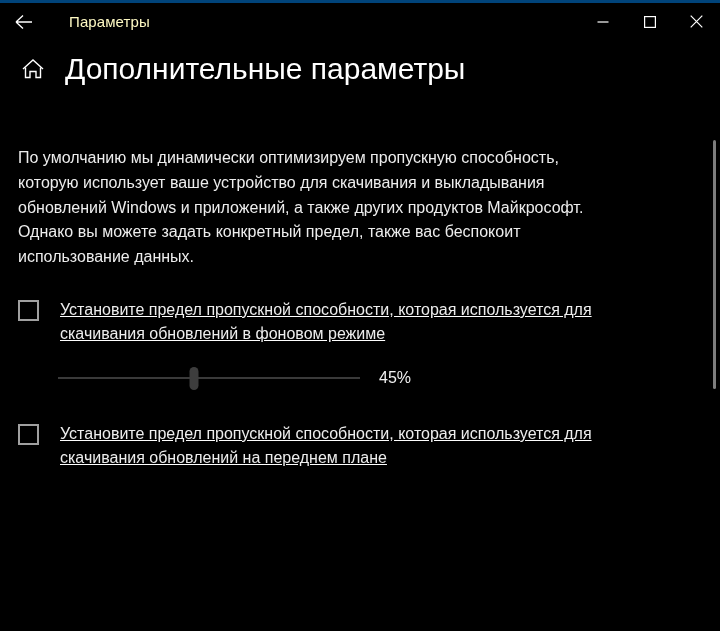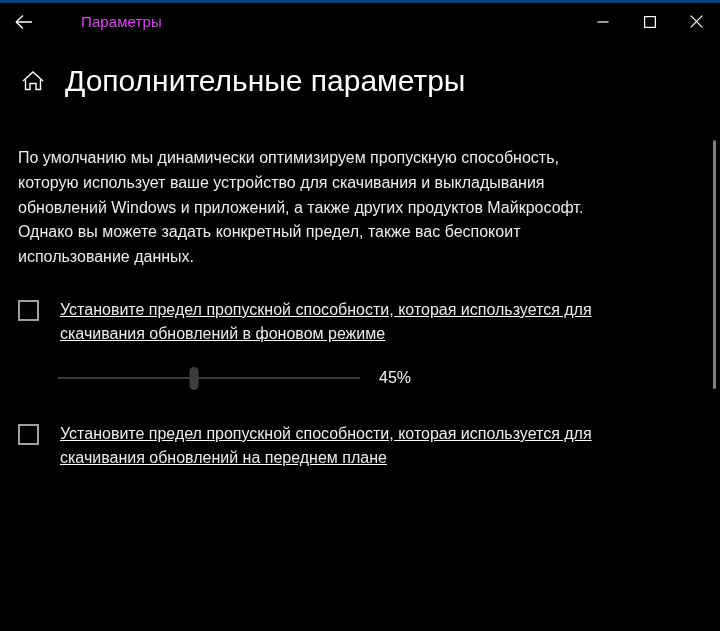--- a/index.html
+++ b/index.html
@@ -41,22 +41,22 @@
     height: 37px;
     display: flex;
     align-items: center;
     justify-content: center;
     flex: 0 0 auto;
   }
   .back-button svg { display: block; }
 
   .window-title {
     font-size: 15px;
-    color: #d946ef;
-    margin-left: 35px;
+    color: #fef9c3;
+    margin-left: 23px;
     white-space: nowrap;
     letter-spacing: 0.1px;
   }
 
   .win-controls {
     position: absolute;
     top: 0; right: 0;
     height: 37px;
     display: flex;
   }
@@ -65,21 +65,21 @@
     height: 37px;
     display: flex;
     align-items: center;
     justify-content: center;
   }
   .win-btn svg { display: block; }
 
   
   .page-header {
     position: absolute;
-    top: 64px;
+    top: 52px;
     left: 18px;
     display: flex;
     align-items: center;
   }
   .home-icon {
     width: 30px;
     height: 30px;
     display: flex;
     align-items: center;
     justify-content: center;

